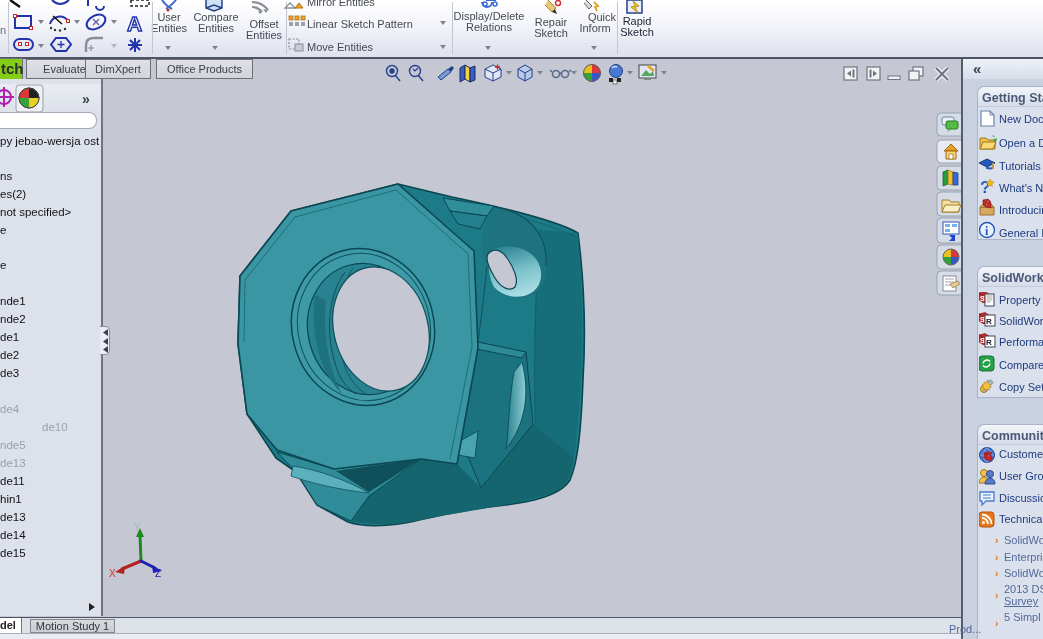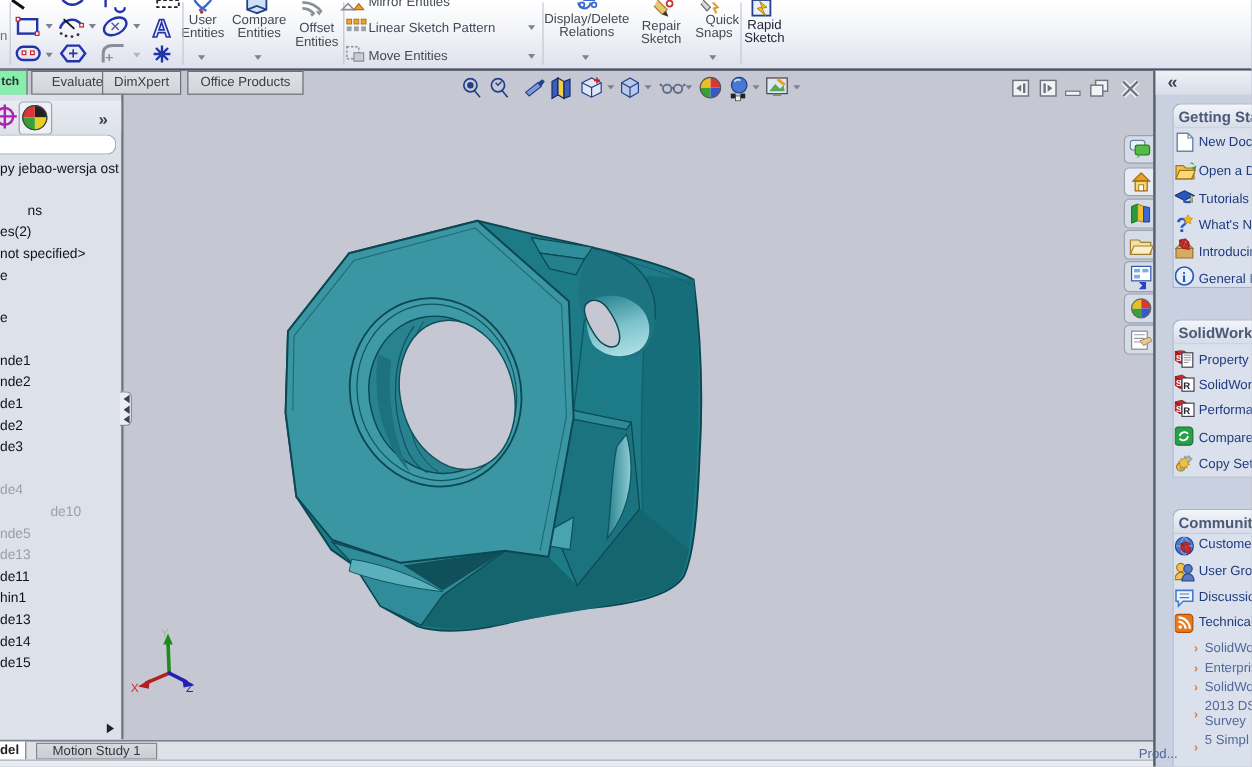--- a/index.html
+++ b/index.html
@@ -10,21 +10,21 @@
 #ribbon { left:0; top:0; width:1043px; height:57px;
   background:linear-gradient(#ffffff, #f5f6fa 40%, #e3e6f0 85%, #dfe2ee 100%); }
 #ribbonline { left:0; top:57px; width:1043px; height:2px; background:#4d5464; }
 .rlabel { position:absolute; font-size:11px; color:#444a54; white-space:nowrap; }
 .rlabelc { text-align:center; }
 .sep { position:absolute; width:1px; background:#c3c6d2; top:2px; height:52px; }
 .darr { position:absolute; width:0; height:0; border-left:3.5px solid transparent; border-right:3.5px solid transparent; border-top:4px solid #7e828c; }
 
 #tabband { left:0; top:59px; width:253px; height:20px; background:#c5c8d2; }
 .tab { position:absolute; top:59px; height:20px; background:linear-gradient(#dfe1e6,#d2d4da); border:1px solid #6d7076; font-size:11px; color:#3c4046; text-align:center; line-height:18px; }
-#tabactive { position:absolute; top:58px; height:21px; left:0; width:23px; background:#86efac; border:1px solid #6e7076; border-left:none; border-bottom:none; font-size:10px; font-weight:bold; color:#2b2e33; line-height:20px; padding-left:1px; }
+#tabactive { position:absolute; top:58px; height:21px; left:0; width:23px; background:#84cc16; border:1px solid #6e7076; border-left:none; border-bottom:none; font-size:15px; font-weight:bold; color:#2b2e33; line-height:20px; padding-left:1px; }
 
 #lpanel { left:0; top:79px; width:103px; height:537px; background:#dde1e9; border-right:2px solid #70757f; }
 .treetxt { position:absolute; font-size:11.5px; color:#121319; white-space:nowrap; }
 .treegray { color:#9aa0aa; }
 
 #botline { left:0; top:617px; width:965px; height:1px; background:#4d5464; }
 #botbar { left:0; top:618px; width:965px; height:15px; background:#dde1e8; }
 #statusbar { left:0; top:633px; width:965px; height:6px; background:#e9ecf2; border-top:1px solid #a8aeb9; }
 
 #tpane { left:961px; top:59px; width:82px; height:580px; background:#c9d1e0; border-left:2px solid #565c6c; }
@@ -48,21 +48,21 @@
 <span class="rlabel rlabelc" style="left:243px; top:18px; width:42px;">Offset</span>
 <span class="rlabel rlabelc" style="left:243px; top:29px; width:42px;">Entities</span>
 <span class="rlabel" style="left:307px; top:-4px;">Mirror Entities</span>
 <span class="rlabel" style="left:307px; top:18px;">Linear Sketch Pattern</span>
 <span class="rlabel" style="left:307px; top:41px;">Move Entities</span>
 <span class="rlabel rlabelc" style="left:445px; top:10px; width:88px;">Display/Delete</span>
 <span class="rlabel rlabelc" style="left:445px; top:21px; width:88px;">Relations</span>
 <span class="rlabel rlabelc" style="left:530px; top:16px; width:42px;">Repair</span>
 <span class="rlabel rlabelc" style="left:530px; top:27px; width:42px;">Sketch</span>
 <span class="rlabel rlabelc" style="left:574px; top:11px; width:42px;text-align:right;">Quick</span>
-<span class="rlabel rlabelc" style="left:574px; top:22px; width:42px;">Snaps</span>
+<span class="rlabel rlabelc" style="left:574px; top:22px; width:42px;">Inform</span>
 <span class="rlabel rlabelc" style="left:614px; top:15px; width:46px; color:#23263a;">Rapid</span>
 <span class="rlabel rlabelc" style="left:614px; top:26px; width:46px; color:#23263a;">Sketch</span>
 <div class="sep" style="left:8px;"></div>
 <div class="sep" style="left:152px;"></div>
 <div class="sep" style="left:286px;"></div>
 <div class="sep" style="left:452px;"></div>
 <div class="sep" style="left:617px;"></div>
 
 <div class="darr" style="left:38px; top:20px;"></div>
 <div class="darr" style="left:74px; top:20px;"></div>
@@ -373,21 +373,21 @@
     <path d="M29,14 L39,14 A10,10 0 0 1 29,24 Z" fill="#e8d020"></path>
     <path d="M29,14 L29,24 A10,10 0 0 1 19,14 Z" fill="#38a038"></path>
     <path d="M29,14 L19,14 A10,10 0 0 1 29,4 Z" fill="#d83838"></path>
     <circle cx="29" cy="14" r="10" fill="none" stroke="#444"></circle>
   </g>
   <text x="82" y="20" font-size="14" font-weight="bold" fill="#3a3f4a">»</text>
 </svg>
 <div class="abs" style="left:0; top:112px; width:97px; height:17px; background:#fff; border:1px solid #a3a9b5; border-left:none; border-radius:0 8px 8px 0;"></div>
 
 <span class="treetxt" style="left:0; top:135px;">py jebao-wersja ost</span>
-<span class="treetxt" style="left:0; top:170px;padding-left:23px;">ns</span>
+<span class="treetxt" style="left:0; top:170px;">ns</span>
 <span class="treetxt" style="left:0; top:188px;">es(2)</span>
 <span class="treetxt" style="left:0; top:206px;">not specified&gt;</span>
 <span class="treetxt" style="left:0; top:224px;">e</span>
 <span class="treetxt" style="left:0; top:259px;">e</span>
 <span class="treetxt" style="left:0; top:295px;">nde1</span>
 <span class="treetxt" style="left:0; top:313px;">nde2</span>
 <span class="treetxt" style="left:0; top:331px;">de1</span>
 <span class="treetxt" style="left:0; top:349px;">de2</span>
 <span class="treetxt" style="left:0; top:367px;">de3</span>
 <span class="treetxt treegray" style="left:0; top:403px;">de4</span>
@@ -409,21 +409,21 @@
   <g fill="#3a3f5c">
       <path d="M8,3 L3,6.5 L8,10 Z"></path>
       <path d="M8,12 L3,15.5 L8,19 Z"></path>
       <path d="M8,20 L3,23.5 L8,27 Z"></path>
     </g>
 </svg>
 
 <div id="botline" class="abs"></div>
 <div id="botbar" class="abs"></div>
 <div class="abs" style="left:0; top:618px; width:22px; height:15px; background:#fff; border-right:1px solid #777; font-size:11px; font-weight:bold; color:#222; line-height:14px;">del</div>
-<div class="abs" style="left:30px; top:619px; width:101px; height:14px; background:linear-gradient(#d8dadf,#c9ccd3); border:1px solid #85878c; font-size:11px; color:#33373d; text-align:center; line-height:13px;">Motion Study 1</div>
+<div class="abs" style="left:30px; top:619px; width:85px; height:14px; background:linear-gradient(#d8dadf,#c9ccd3); border:1px solid #85878c; font-size:11px; color:#33373d; text-align:center; line-height:13px;">Motion Study 1</div>
 <div id="statusbar" class="abs"></div>
 
 <div id="tpane" class="abs">
   <div id="tptop"></div>
   <div style="position:absolute; left:10px; top:1px; font-size:15px; font-weight:bold; color:#3a4152;">«</div>
 
   <div class="tpbox" style="top:27px; height:154px;">
     <div class="tphead">Getting Started</div>
   </div>
   <div class="tpbox" style="top:207px; height:132px;">
@@ -539,16 +539,16 @@
 <span class="tpitem" style="left:999px; top:513px;">Technical Alert</span>
 
 <span class="tparrow" style="left:995px; top:535px;">›</span>
 <span class="tplink" style="left:1004px; top:534px;">SolidWorks</span>
 <span class="tparrow" style="left:995px; top:552px;">›</span>
 <span class="tplink" style="left:1004px; top:551px;">Enterprise</span>
 <span class="tparrow" style="left:995px; top:568px;">›</span>
 <span class="tplink" style="left:1004px; top:567px;">SolidWorks</span>
 <span class="tparrow" style="left:995px; top:590px;">›</span>
 <span class="tplink" style="left:1004px; top:583px;">2013 DS</span>
-<span class="tplink" style="left:1004px; top:595px;">Survey</span>
+<span class="tplink" style="left:1004px; top:595px;text-decoration:underline;">Survey</span>
 <span class="tparrow" style="left:995px; top:618px;">›</span>
 <span class="tplink" style="left:1004px; top:611px;">5 Simpl</span>
 <span class="tplink" style="left:949px; top:623px;">Prod...</span>
 
 </body></html>

